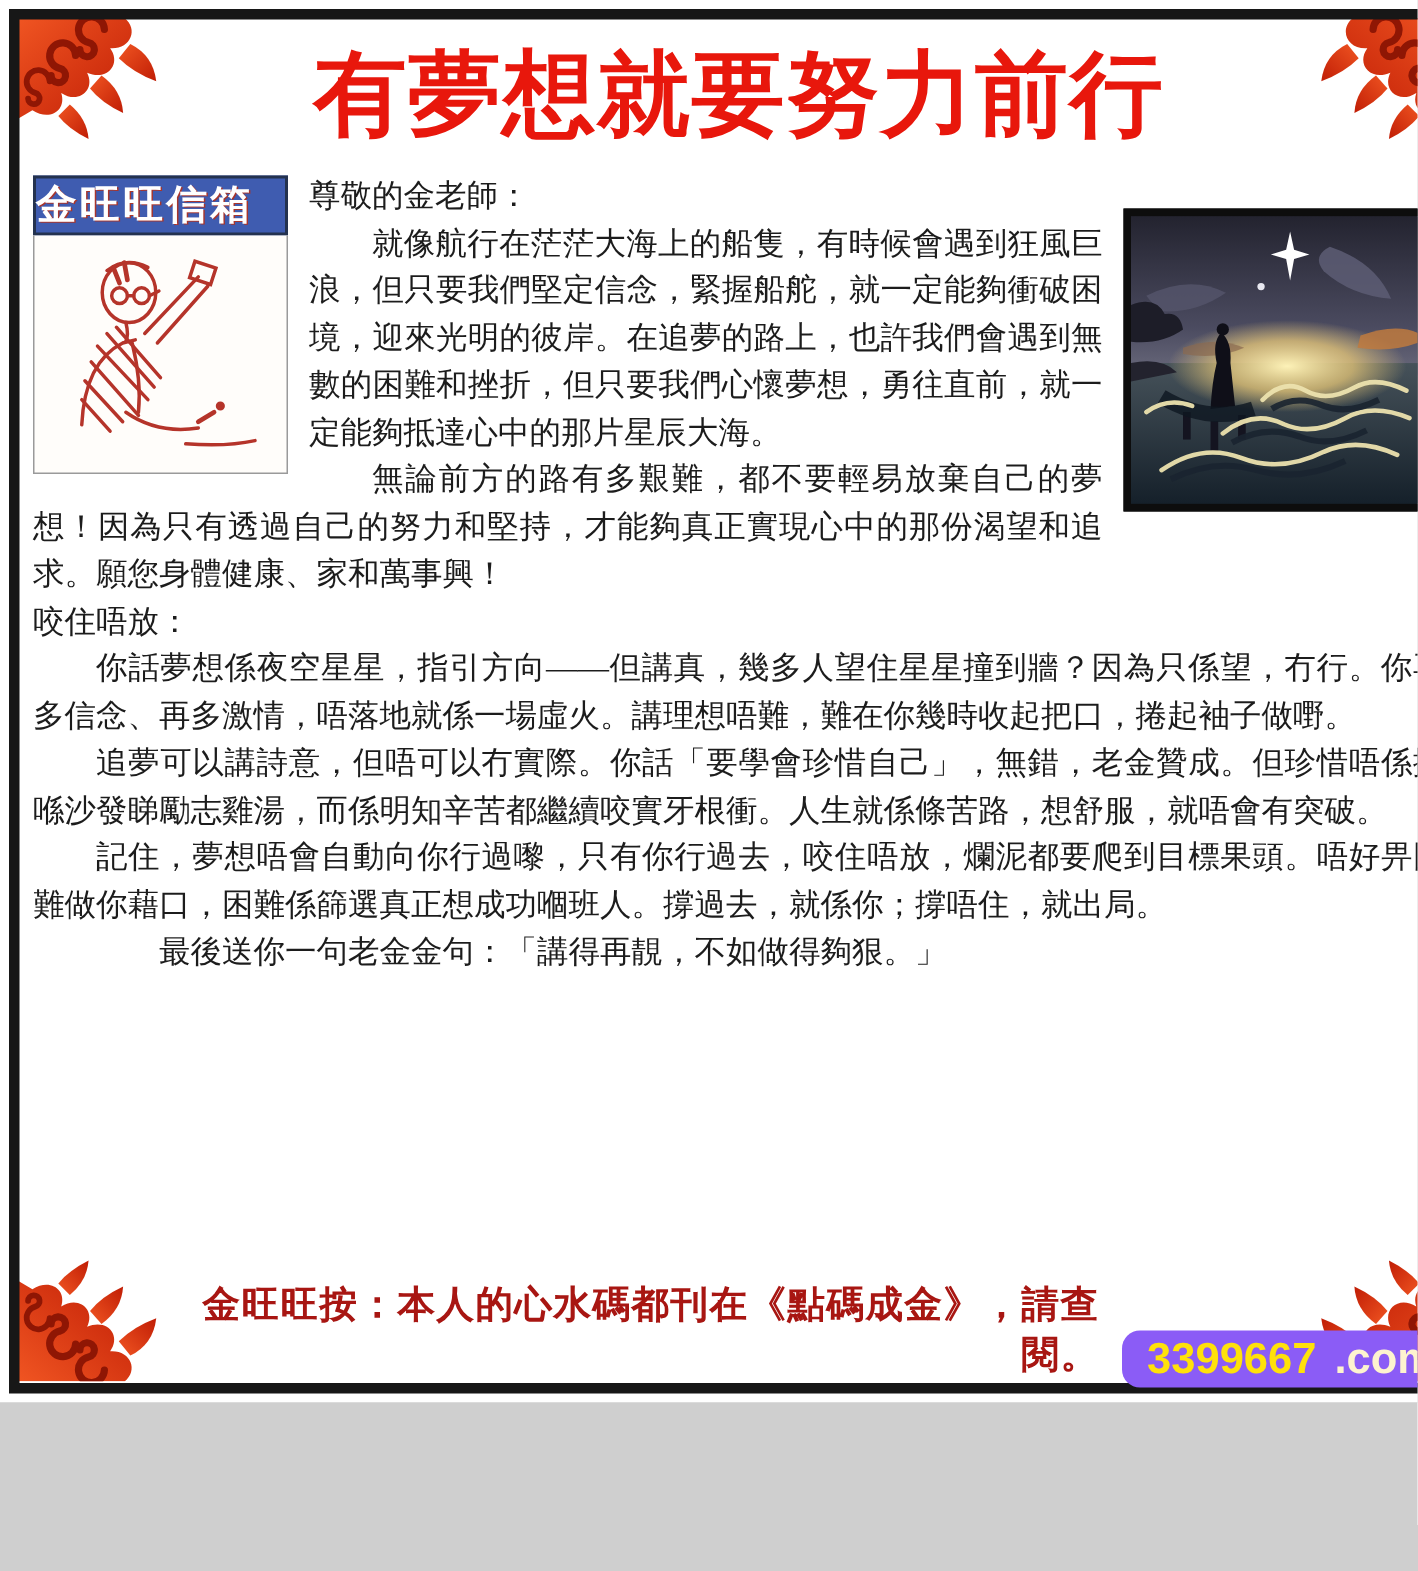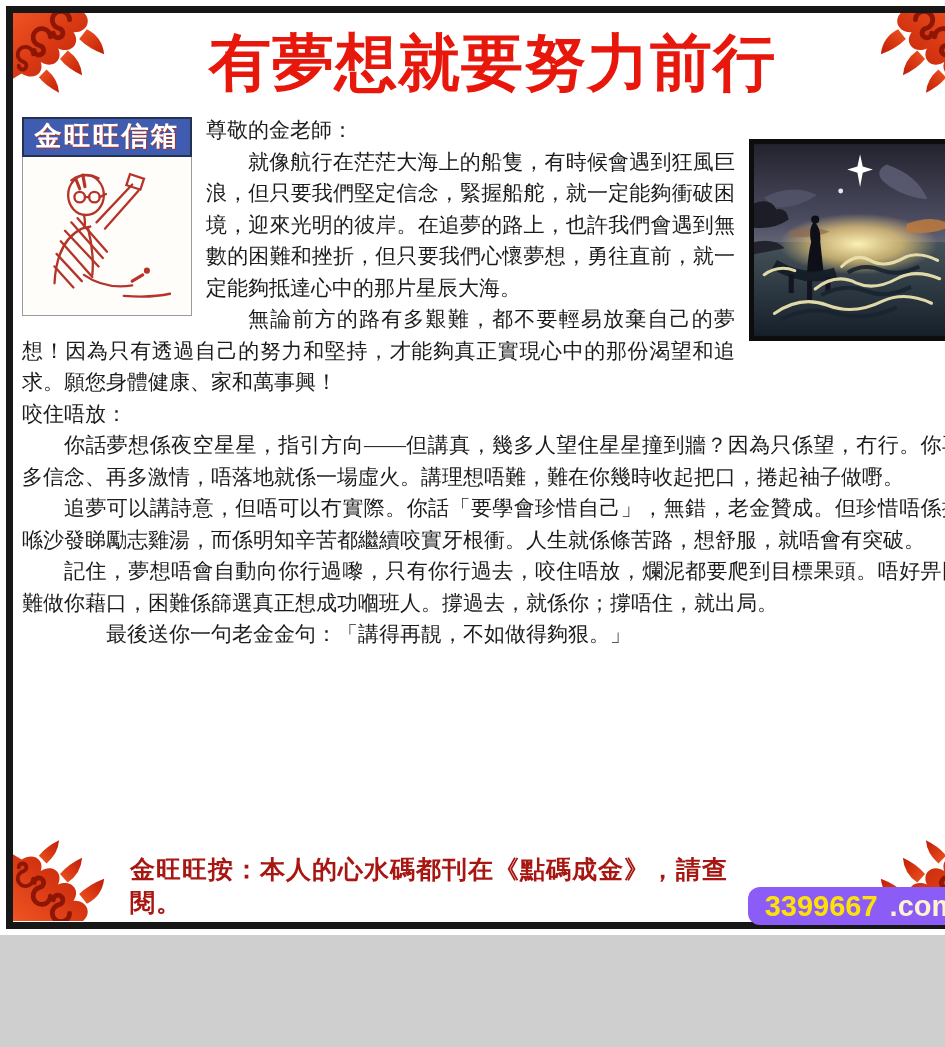--- a/index.html
+++ b/index.html
@@ -16,30 +16,30 @@
          font-weight:900;color:#e8170c;letter-spacing:1px;font-family:"DejaVu Serif","Liberation Serif",serif;}
   .body{font-size:21px;line-height:31.5px;text-align:justify;}
   .body p{margin:0;}
   .indent{text-indent:2em;}
   .indent4{text-indent:4em;}
   .right{text-align:right;padding-right:14px;}
   .signature{text-align:right;padding-right:98px;font-size:22px;}
   
   .mailbox{float:left;width:170px;margin:2px 14px 6px 0;}
   .mailbox-header{background:#3f5cb0;border:2px solid #24324f;color:#ffffff;font-weight:bold;
-        font-size:27px;text-align:center;padding:2px 0;letter-spacing:2px;
+        font-size:27px;text-align:left;padding:2px 0;letter-spacing:2px;
         font-family:"Liberation Sans","DejaVu Sans",sans-serif;
         text-shadow:1px 1px 0 #a8352c;}
   .mailbox-art{border:1px solid #9a9a9a;border-top:none;height:158px;background:#fffdfa;}
   .mailbox-art svg{display:block;width:100%;height:100%;}
   
   .photo{float:right;width:204px;height:192px;margin:24px 0 8px 14px;border:5px solid #0d0d0d;background:#0d0d0d;}
   .photo svg{display:block;width:100%;height:100%;}
   
-  .footer-note{position:absolute;left:130px;right:252px;bottom:16px;text-align:left;
+  .footer-note{position:absolute;left:130px;right:252px;bottom:16px;text-align:right;
         color:#a81612;font-weight:bold;font-size:25px;z-index:3;letter-spacing:1px;}
   .site-box{position:absolute;right:11px;bottom:10px;width:226px;height:38px;background:#8b5cf6;
         display:flex;align-items:center;justify-content:center;z-index:6;text-decoration:none;
         font-family:"Liberation Sans","DejaVu Sans",sans-serif;font-weight:bold;font-size:29px;border-radius:12px;}
   .site-box .num{color:#ffe10a;}
   .site-box .tld{color:#fdf3cf;margin-left:12px;}
   .hiddendefs{position:absolute;width:0;height:0;overflow:hidden;}
 </style>
 </head>
 <body>

